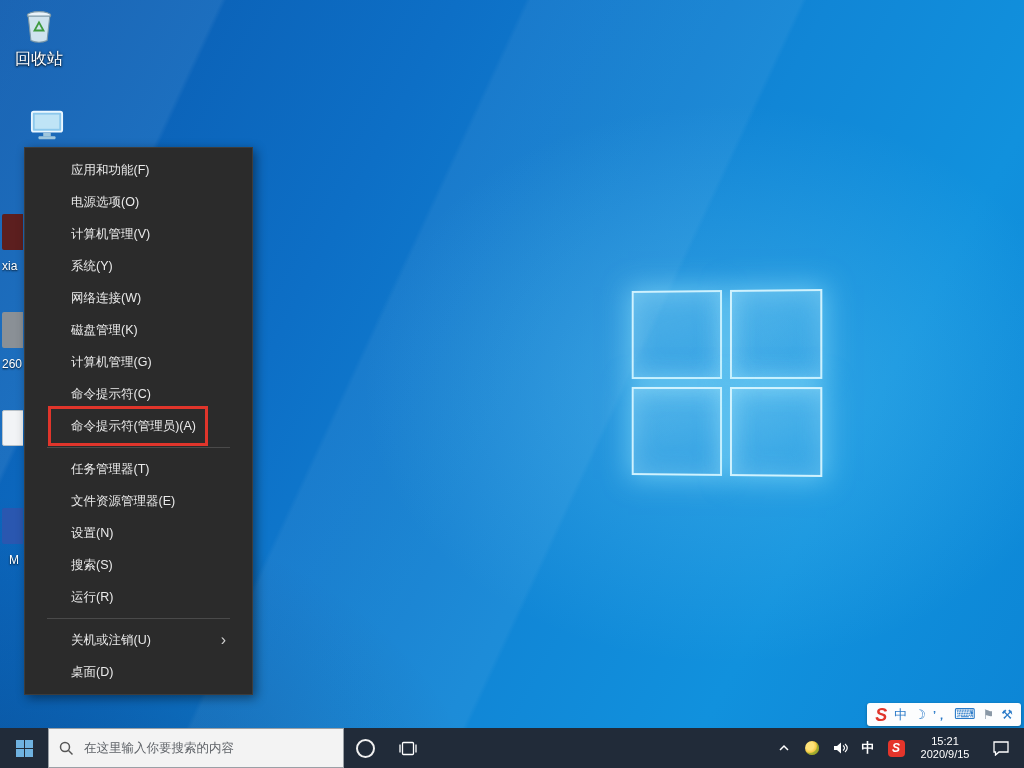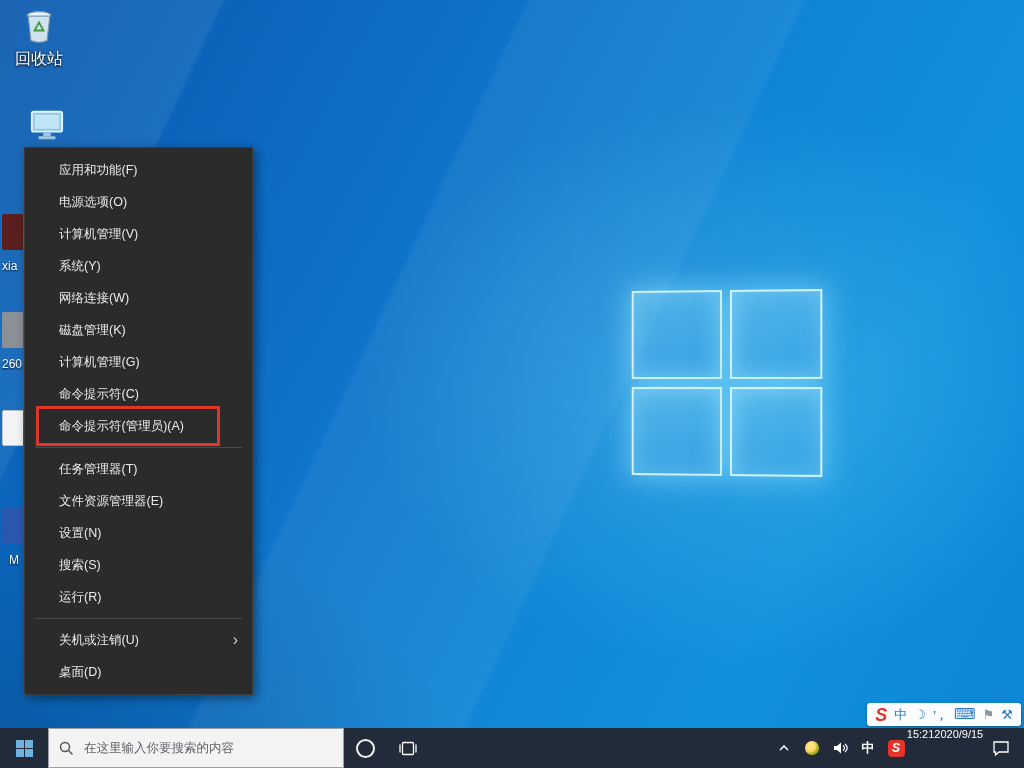--- a/index.html
+++ b/index.html
@@ -21,21 +21,21 @@
   
   .icon-tile{position:absolute;width:58px;text-align:center;}
   .icon-tile .lbl{margin-top:0;font-size:16px;color:#fff;
     text-shadow:0 1px 2px rgba(0,0,0,.85),0 0 3px rgba(0,0,0,.6);}
   .sliver{position:absolute;left:2px;width:21px;overflow:hidden;}
   .sliver .blk{width:34px;height:36px;border-radius:2px;}
   .sliver .lbl{font-size:12px;color:#fff;text-shadow:0 1px 2px rgba(0,0,0,.85);margin-top:9px;}
   
   .ctx-menu{position:absolute;left:24px;top:147px;width:229px;
     background:#2b2b2b;border:1px solid #3c3c3c;box-sizing:border-box;
-    padding:6px 0;box-shadow:3px 3px 10px rgba(0,0,0,.45);}
+    padding:6px 12px;box-shadow:3px 3px 10px rgba(0,0,0,.45);}
   .menu-item{position:relative;height:32px;line-height:32px;padding-left:34px;
     color:#eaeaea;font-size:12.5px;cursor:default;white-space:nowrap;}
   .menu-sep{border-top:1px solid #4a4a4a;margin:5px 10px;}
   .menu-item.submenu::after{content:"\203A";position:absolute;right:14px;top:0;
     font-size:16px;color:#cfcfcf;}
   .menu-item.highlighted::before{content:"";position:absolute;left:11px;right:32px;
     top:-4px;bottom:-4px;border:3px solid #e0352b;pointer-events:none;}
   
   .sogou-bar{position:absolute;right:3px;bottom:42px;height:23px;display:flex;
     align-items:center;gap:7px;padding:0 8px;background:#fcfdfe;border-radius:3px;
@@ -67,21 +67,21 @@
   .tray-ic{display:flex;align-items:center;justify-content:center;width:24px;
     height:40px;cursor:pointer;}
   .safety-dot{width:14px;height:14px;border-radius:50%;
     background:radial-gradient(circle at 35% 35%, #ffe37a 30%, #f0b212 70%, #c98c08);
     box-shadow:inset -2px -2px 0 rgba(90,160,60,.55);}
   .ime-zh{font-size:13px;font-weight:bold;}
   .sogou-sq{width:17px;height:17px;border-radius:4px;background:#e5352b;color:#fff;
     font-size:12px;font-weight:bold;font-style:italic;display:flex;align-items:center;
     justify-content:center;}
   .clock{width:66px;text-align:center;font-size:11px;line-height:13px;height:40px;
-    display:flex;flex-direction:row;justify-content:center;cursor:pointer;}
+    display:flex;flex-direction:column;justify-content:center;cursor:pointer;}
   .action-btn{width:38px;}
 </style>
 </head>
 <body>
 
 <div class="desktop">
 
   <div class="win-logo">
     <div class="win-pane"></div>
     <div class="win-pane"></div>

